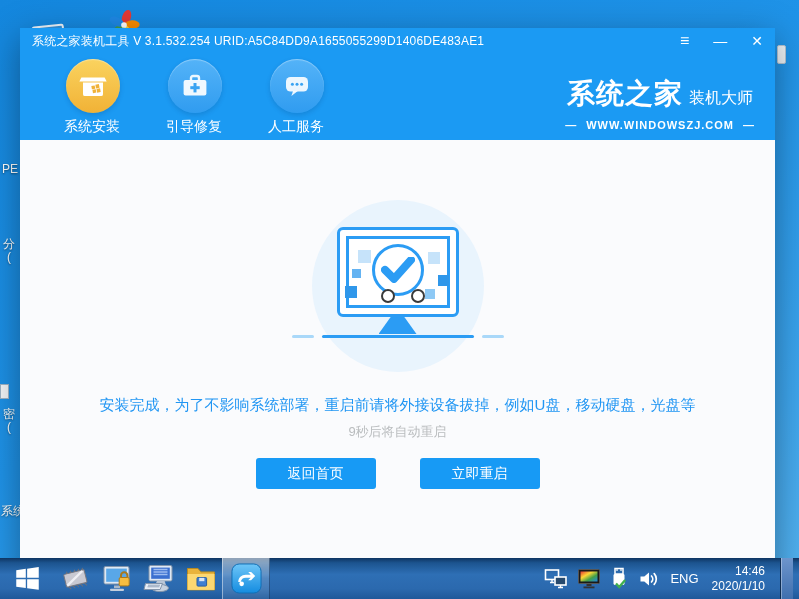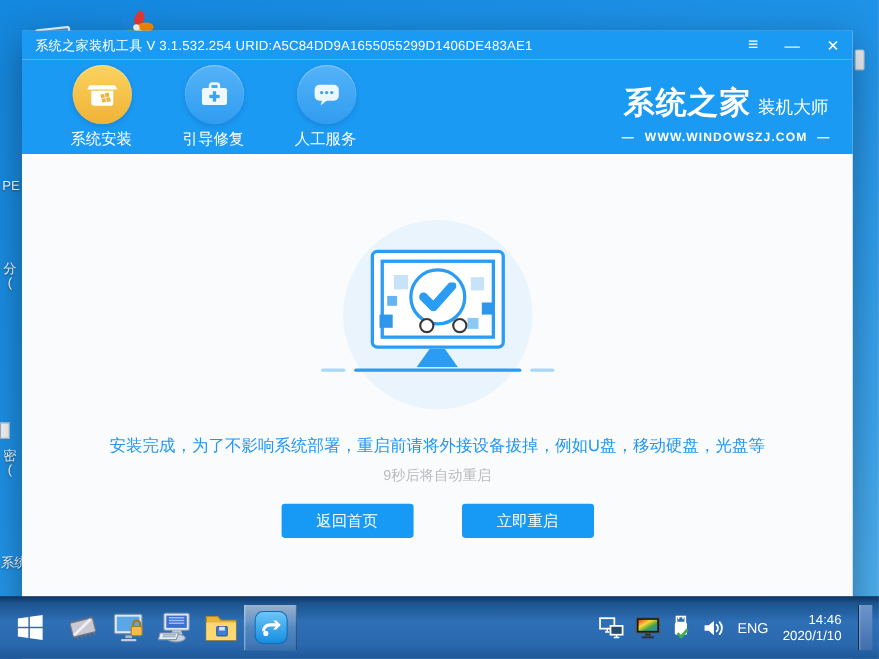--- a/index.html
+++ b/index.html
@@ -66,21 +66,21 @@
   .baseline::before { left:-30px; } .baseline::after { right:-30px; }
 
   .message { margin-top:24px; color:#2196f3; font-size:15px; }
   .countdown { margin-top:8px; color:#b9bcbe; font-size:13px; }
   .btn-row { margin-top:17px; display:flex; gap:44px; }
   .btn { width:120px; height:31px; background:#179af5; color:#fff; font-size:14px;
     border:none; border-radius:3px; cursor:pointer;
     font-family:"Liberation Sans","DejaVu Sans",sans-serif; }
 
   
-  .taskbar { position:absolute; left:0; bottom:0; width:799px; height:57px;
+  .taskbar { position:absolute; left:0; bottom:0; width:799px; height:41px;
     background:linear-gradient(180deg,#0e3462 0%,#1c548f 12%,#2e6fb5 40%,#2b69ae 75%,#1f5899 100%);
     display:flex; align-items:center; }
   .start-btn { width:54px; height:41px; display:flex; align-items:center;
     justify-content:center; cursor:pointer; }
   .task-icon { width:42px; height:41px; display:flex; align-items:center;
     justify-content:center; cursor:pointer; }
   .task-app-active { width:48px; height:41px; display:flex; align-items:center; justify-content:center;
     background:linear-gradient(180deg,rgba(255,255,255,.55),rgba(255,255,255,.18) 50%,rgba(255,255,255,.08));
     border-left:1px solid rgba(255,255,255,.45); border-right:1px solid rgba(10,40,80,.5);
     cursor:pointer; }

